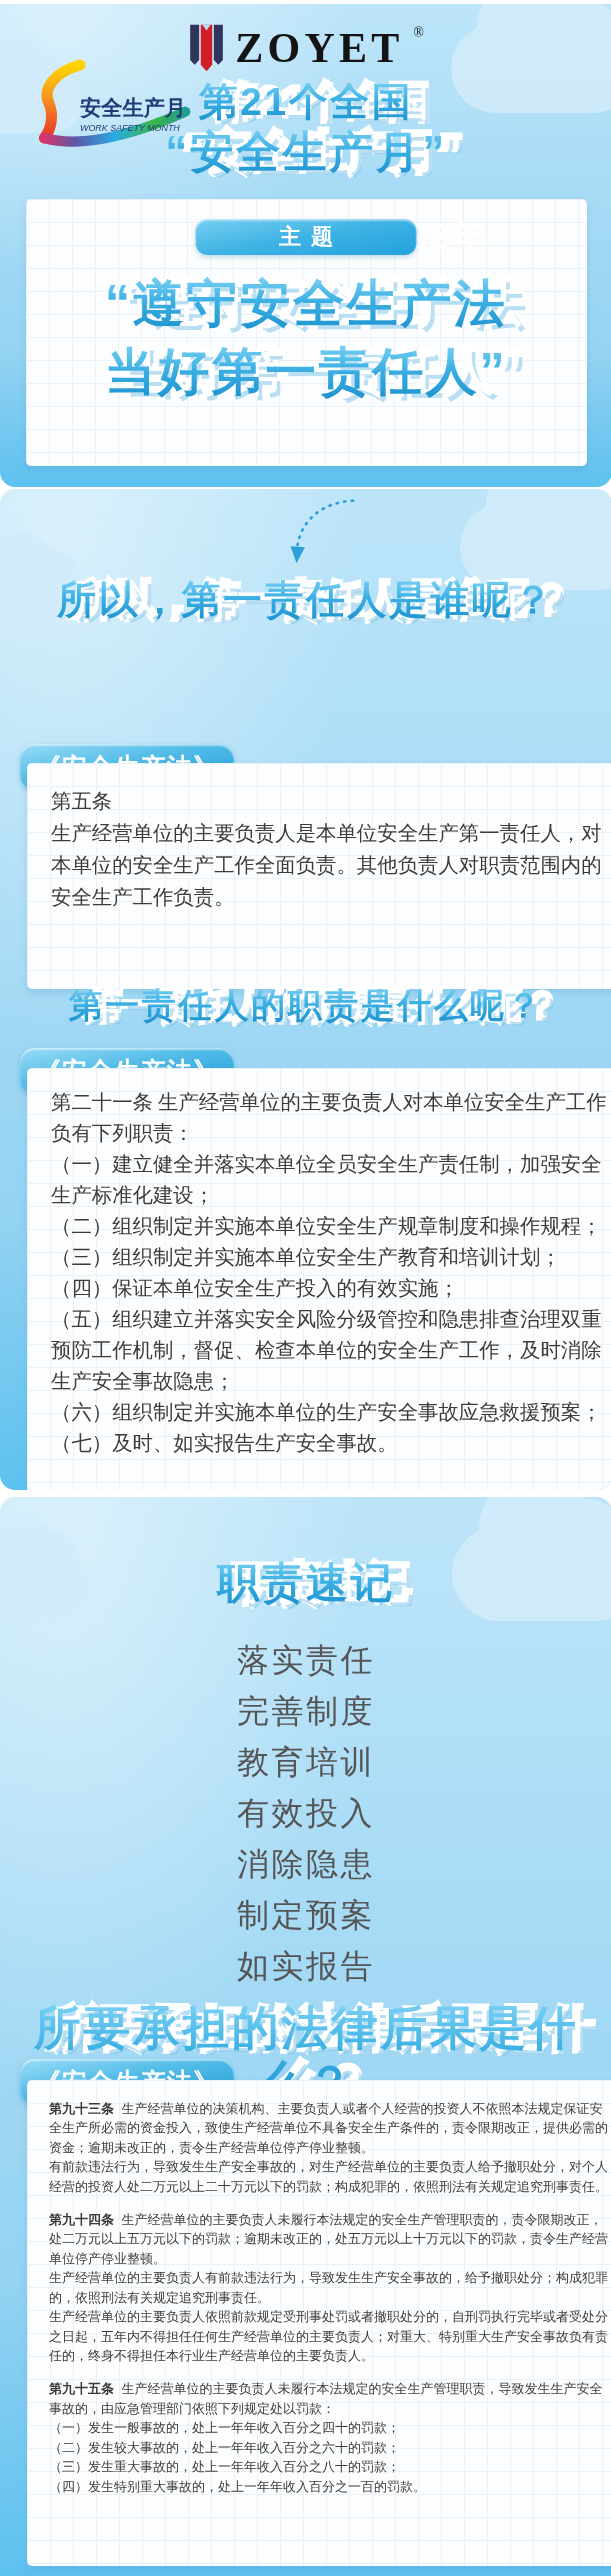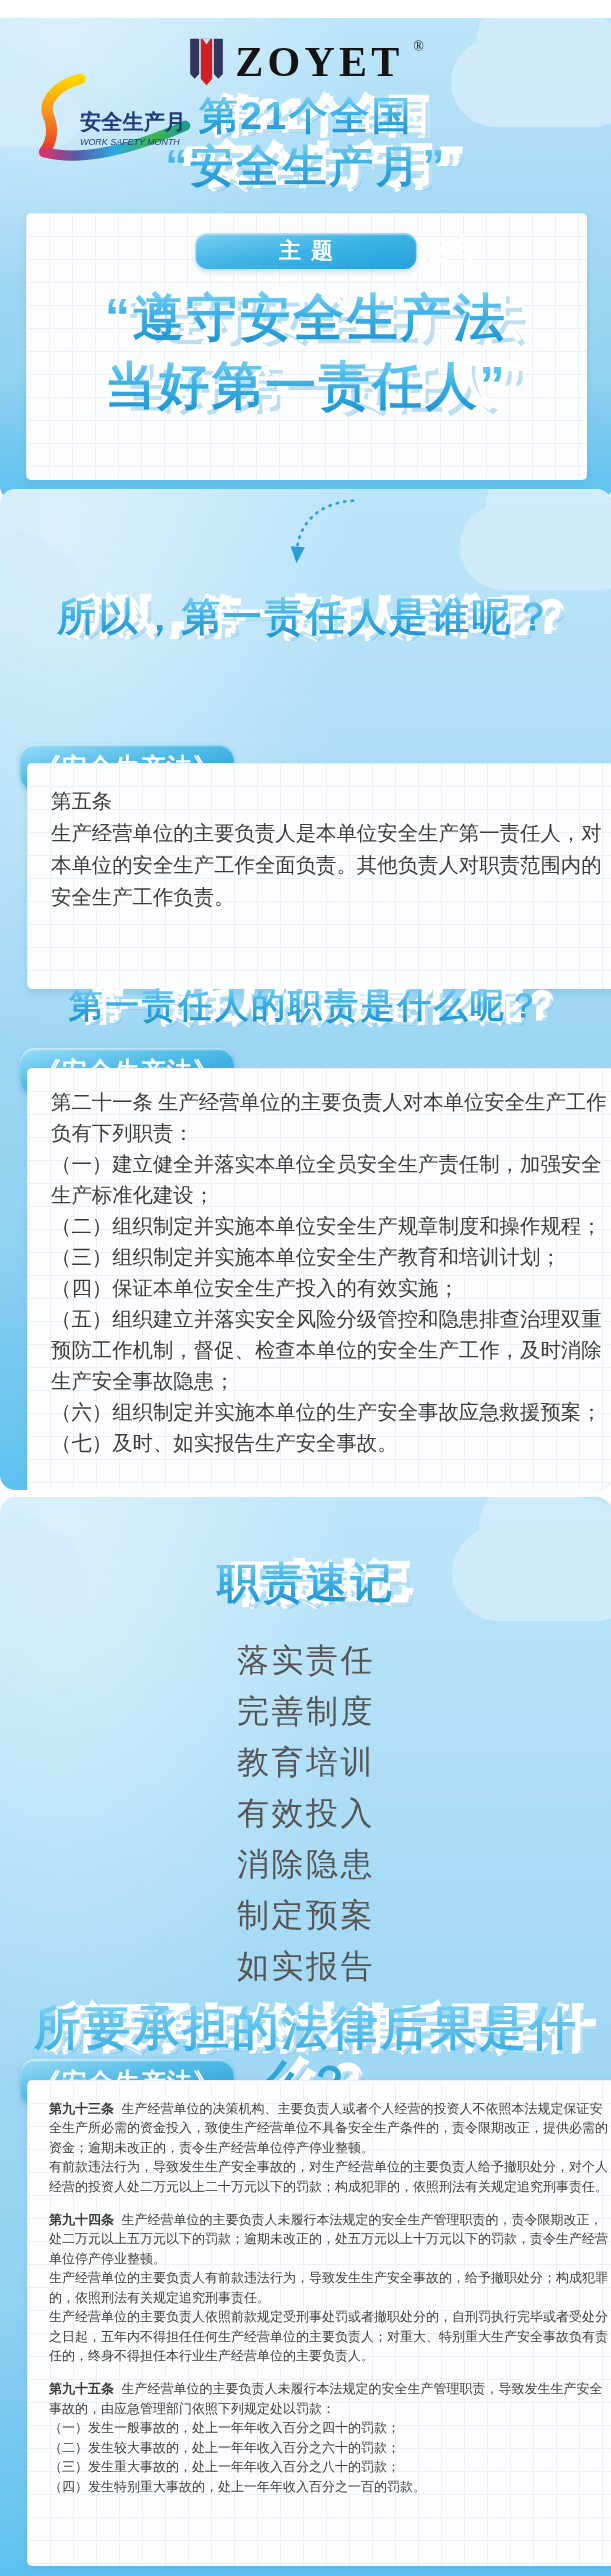--- a/index.html
+++ b/index.html
@@ -4,21 +4,21 @@
 <style>
   html,body{margin:0;padding:0;background:#fff;}
   .page{position:relative;width:612px;height:2576px;background:#ffffff;overflow:hidden;
         font-family:"Liberation Sans",sans-serif;}
 
   
   .panel{position:absolute;left:0;width:612px;overflow:hidden;
          background:
            radial-gradient(ellipse at 10% 5%, rgba(255,255,255,.45) 0%, rgba(255,255,255,0) 38%),
            linear-gradient(180deg,#bde5f9 0%,#a9dcf6 35%,#95d3f2 72%,#5dc1ef 100%);}
-  #panel1{top:18px;height:483px;border-radius:0 0 15.3px 15.3px;}
+  #panel1{top:4px;height:483px;border-radius:0 0 15.3px 15.3px;}
   #panel2{top:489px;height:1001px;border-radius:15.3px;}
   #panel3{top:1497px;height:1079px;border-radius:15.3px 15.3px 0 0;}
 
   
   .cloud{position:absolute;background:#d2ecfb;border-radius:849px;opacity:.9;}
   .cloud::before,.cloud::after{content:"";position:absolute;background:inherit;border-radius:50%;}
   .cloud::before{width:60%;height:115%;top:-55%;left:14%;}
   .cloud::after{width:44%;height:85%;top:-28%;right:8%;}
 
   
@@ -151,21 +151,21 @@
 
   <div class="panel" id="panel2">
     <div class="cloud" style="right:-31px;top:13.6px;width:183px;height:87px;"></div>
     <div class="cloud" style="left:-37px;top:80px;width:127px;height:68px;"></div>
 
     <svg style="position:absolute;left:280px;top:5.1px;" width="82" height="76" viewBox="0 0 96 90">
       <path d="M86 8 C46 10 24 34 20 62" stroke="#2d9fd8" stroke-width="3.2" stroke-dasharray="1.5 7.5" stroke-linecap="round" fill="none"></path>
       <polygon points="12,62 29,63 19,82" fill="#2d9fd8"></polygon>
     </svg>
 
-    <div class="gt gt-46" style="top:105px;">
+    <div class="gt gt-46" style="top:88px;">
       <span class="st">所以，第一责任人是谁呢？</span>
       <span class="fl">所以，第一责任人是谁呢？</span>
     </div>
 
 
     <div class="law-pill" style="top:255px;">《安全生产法》</div>
     <div class="grid-card law-card" id="card-a5" style="left:27px;top:274px;width:559px;height:182px;">
       <p>第五条</p>
       <p>生产经营单位的主要负责人是本单位安全生产第一责任人，对本单位的安全生产工作全面负责。其他负责人对职责范围内的安全生产工作负责。</p>
     </div>

